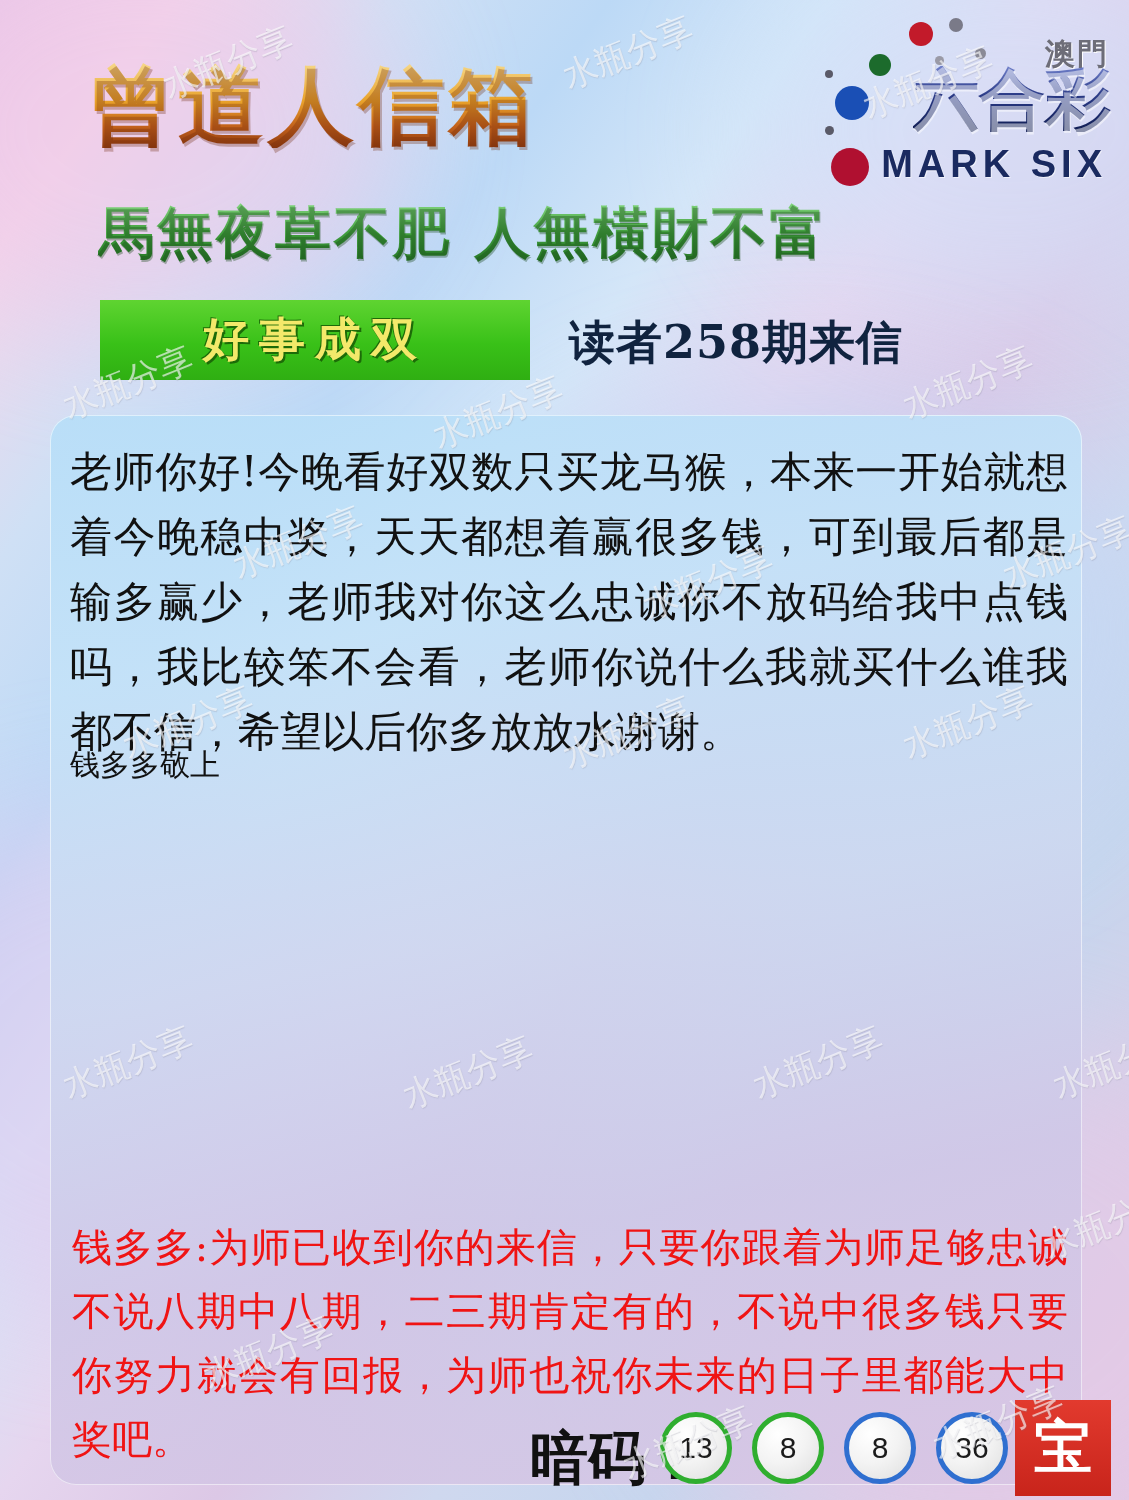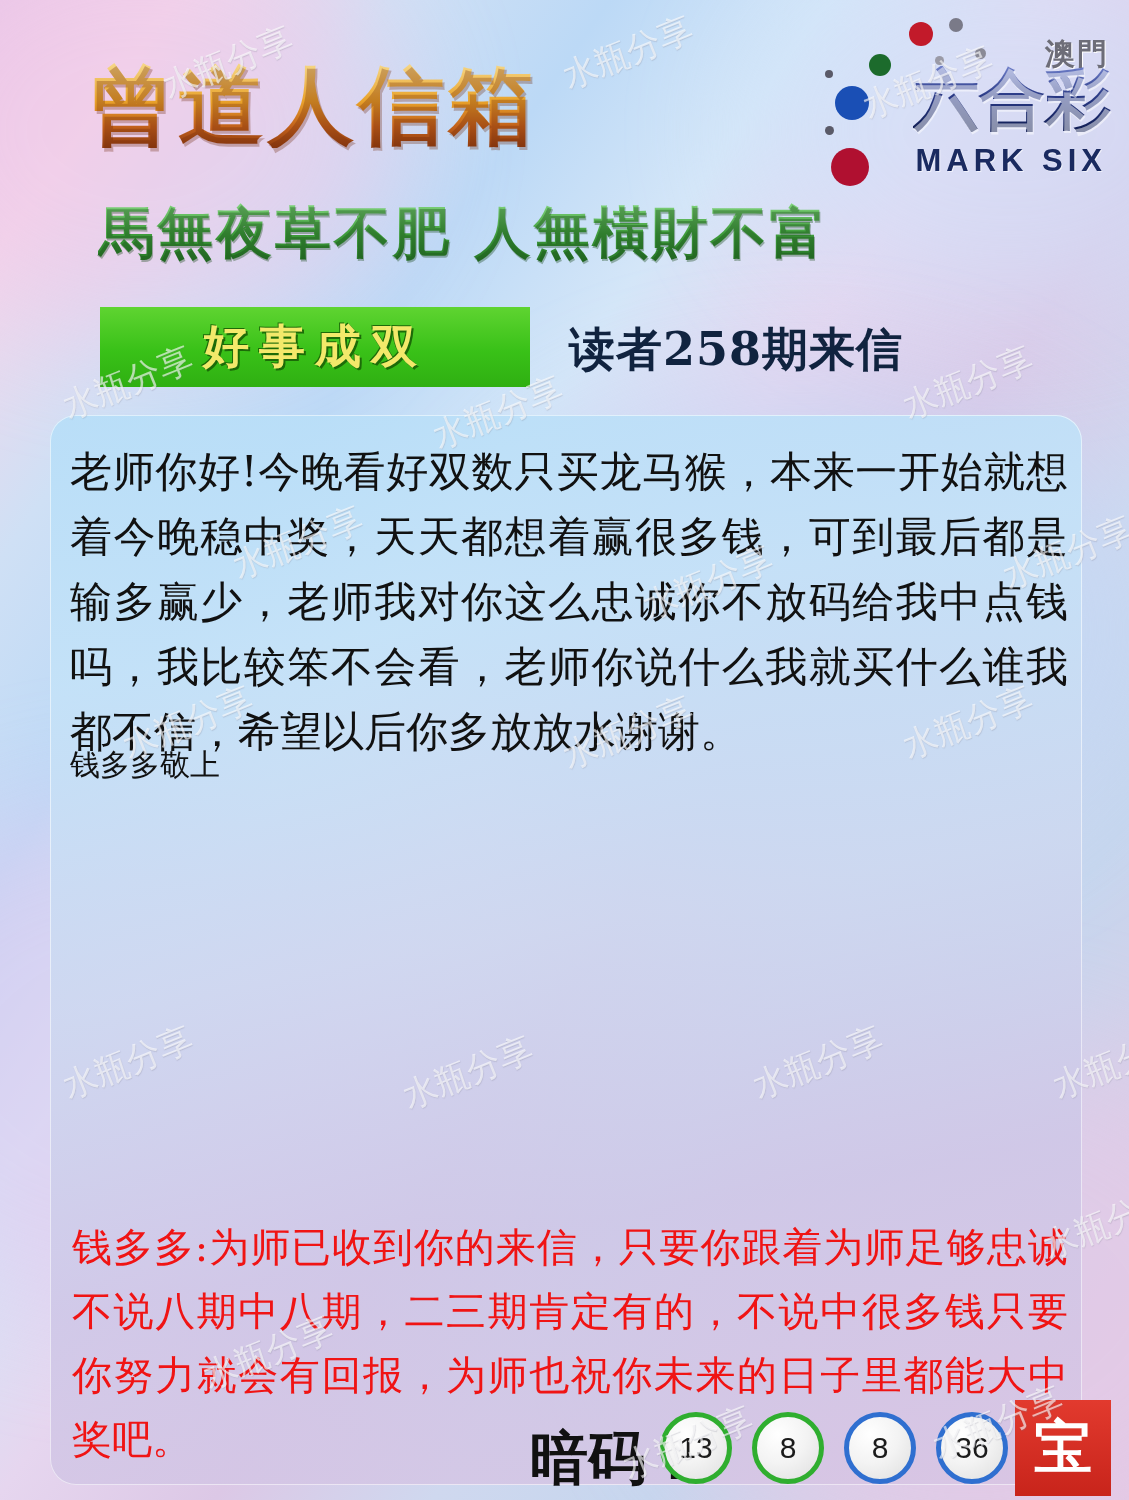--- a/index.html
+++ b/index.html
@@ -117,21 +117,21 @@
     -webkit-text-fill-color: transparent;
     text-shadow: 1px 2px 0 rgba(255,255,255,.5);
     white-space: nowrap;
   }
   .logo .marksix {
     position: absolute;
     right: 10px;
     top: 135px;
     font-family: "Liberation Sans", sans-serif;
     font-weight: bold;
-    font-size: 31px;
+    font-size: 38px;
     letter-spacing: 5px;
     color: #1a2a60;
     text-shadow: 1px 1px 0 rgba(255,255,255,.6);
     white-space: nowrap;
   }
   .dot {
     position: absolute;
     border-radius: 50%;
   }
   .d1 { left: 18px;  top: 78px;  width: 34px; height: 34px; background: #1a4fb5; }
@@ -141,21 +141,21 @@
   .d5 { left: 132px; top: 10px;  width: 14px; height: 14px; background: #7a7a88; }
   .d6 { left: 158px; top: 40px;  width: 11px; height: 11px; background: #8a8a96; }
   .d7 { left: 118px; top: 48px;  width: 9px;  height: 9px;  background: #9a9aa6; }
   .d8 { left: 8px;   top: 118px; width: 9px;  height: 9px;  background: #5a5a68; }
   .d9 { left: 8px;   top: 62px;  width: 8px;  height: 8px;  background: #5a5a68; }
 
   
   .banner-row {
     position: absolute;
     left: 0;
-    top: 299px;
+    top: 292px;
     width: 973px;
     height: 96px;
   }
   .green-banner {
     position: absolute;
     left: 100px;
     top: 8px;
     width: 430px;
     height: 80px;
     background: linear-gradient(180deg, #5fd431 0%, #39c118 55%, #2faf12 100%);

